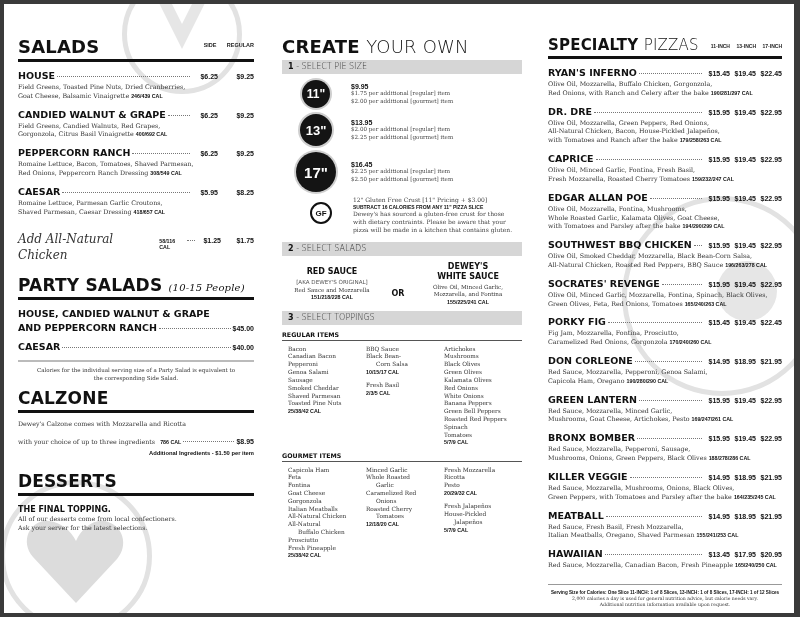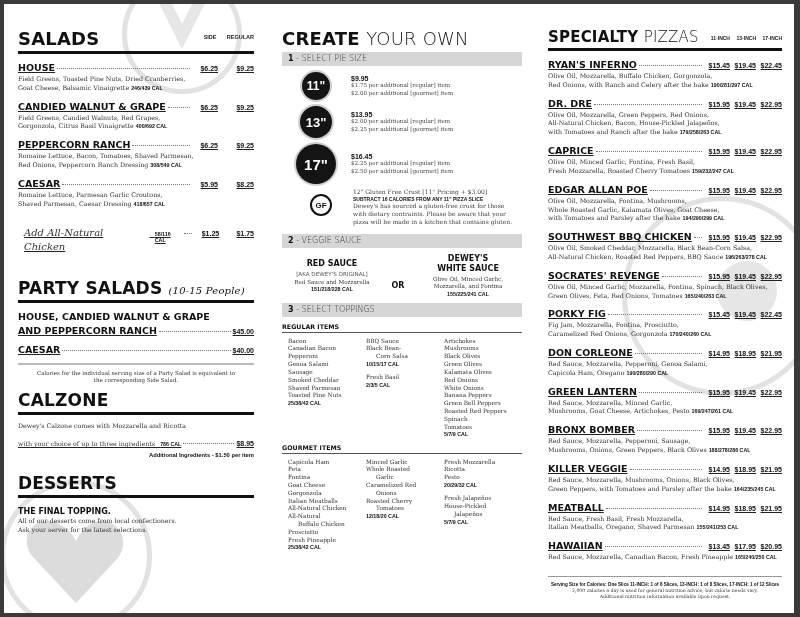--- a/index.html
+++ b/index.html
@@ -9,38 +9,38 @@
     font-family: "DejaVu Serif", serif;
     color: #222;
     position: relative;
   }
   .page {
     position: absolute; left: 4px; top: 4px; width: 790px; height: 609px;
     background: #ffffff; overflow: hidden;
   }
   .wm { position: absolute; pointer-events: none; }
   .wm-ring { border: 5px solid #e2e2e2; border-radius: 50%; }
-  .col { position: absolute; top: 8px; }
+  .col { position: absolute; top: 16px; }
   .col-left { left: 14px; width: 236px; }
   .col-mid { left: 278px; width: 240px; }
   .col-right { left: 544px; width: 234px; }
 
   .h1 {
     font-family: "DejaVu Sans", sans-serif; font-weight: 900; font-size: 17px;
     letter-spacing: 0.2px; color: #111; line-height: 1;
   }
   .h1 .light { font-weight: 300; }
   .h1 .ital { font-family: "DejaVu Serif", serif; font-style: italic; font-weight: normal; font-size: 10px; }
   .rule { height: 3px; background: #111; margin-top: 3px; }
   .rule-thin { height: 1px; background: #999; }
   .colhdrs { position: absolute; right: 0; top: 4px; font-family: "Liberation Sans Narrow", "Liberation Sans", sans-serif; font-weight: bold; font-size: 5.5px; color: #222; }
   .colhdrs span { display: inline-block; text-align: right; }
 
   .item { margin-top: 8px; }
-  .item-row { display: flex; align-items: baseline; text-decoration: underline; }
+  .item-row { display: flex; align-items: baseline; }
   .item-name {
     font-family: "DejaVu Sans", sans-serif; font-weight: bold; font-size: 9.5px; color: #111; white-space: nowrap;
   }
   .dots { flex: 1; border-bottom: 1px dotted #777; margin: 0 2px; transform: translateY(-2px); min-width: 8px; }
   .price {
     font-family: "Liberation Sans", sans-serif; font-weight: bold; font-size: 7px; color: #111;
     text-align: right; white-space: nowrap;
   }
   .desc { font-size: 6.3px; line-height: 1.4; color: #333; margin-top: 2px; }
   .cal { font-family: "Liberation Sans", sans-serif; font-weight: bold; font-size: 5.3px; color: #111; }
@@ -143,28 +143,28 @@
       <div class="item-row">
         <span class="item-name">CAESAR</span>
         <span class="dots"></span>
         <span class="price" style="width:26px;">$5.95</span>
         <span class="price" style="width:36px;">$8.25</span>
       </div>
       <div class="desc"><span>Romaine Lettuce, Parmesan Garlic Croutons,</span><br><span>Shaved Parmesan, Caesar Dressing</span> <span class="cal">418/657 CAL</span></div>
     </div>
     <div class="item" style="margin-top:11px;">
       <div class="item-row">
-        <span class="desc" style="font-style:italic; margin:6px; font-size:10px;">Add All-Natural Chicken</span>&nbsp;<span class="cal">58/116 CAL</span>
+        <span class="desc" style="font-style:italic; margin:0; font-size:12px;">Add All-Natural Chicken</span>&nbsp;<span class="cal">58/116 CAL</span>
         <span class="dots"></span>
         <span class="price" style="width:26px;">$1.25</span>
         <span class="price" style="width:36px;">$1.75</span>
       </div>
     </div>
 
-    <div style="margin-top:20px;">
+    <div style="margin-top:13px;">
       <div class="h1"><span>PARTY SALADS</span> <span class="ital">(10-15 People)</span></div>
       <div class="rule"></div>
     </div>
     <div class="item">
       <div class="item-name">HOUSE, CANDIED WALNUT &amp; GRAPE</div>
       <div class="item-row" style="margin-top:3px;">
         <span class="item-name">AND PEPPERCORN RANCH</span>
         <span class="dots"></span>
         <span class="price">$45.00</span>
       </div>
@@ -231,21 +231,21 @@
       <div class="gf-badge" style="margin-top:6px;">GF</div>
       <div class="size-info" style="margin-left:21px;">
         <div class="size-line" style="font-size:6px;">12" Gluten Free Crust [11" Pricing + $3.00]</div>
         <div class="cal" style="font-size:5px;">SUBTRACT 16 CALORIES FROM ANY 11" PIZZA SLICE</div>
         <div class="size-line" style="font-size:6px;">Dewey's has sourced a gluten-free crust for those</div>
         <div class="size-line" style="font-size:6px;">with dietary contraints. Please be aware that your</div>
         <div class="size-line" style="font-size:6px;">pizza will be made in a kitchen that contains gluten.</div>
       </div>
     </div>
 
-    <div class="band" style="margin-top:8px;"><b>2</b> <span>- VEGGIE SAUCE</span></div>
+    <div class="band" style="margin-top:8px;"><b>2</b> <span>- SELECT SALADS</span></div>
     <div class="sauce-wrap">
       <div class="sauce">
         <div class="sauce-title">RED SAUCE</div>
         <div class="sauce-sub">[AKA DEWEY'S ORIGINAL]</div>
         <div class="sauce-desc">Red Sauce and Mozzarella</div>
         <div class="cal">151/218/228 CAL</div>
       </div>
       <div class="or" style="margin-top:20px;">OR</div>
       <div class="sauce" style="width:108px;">
         <div class="sauce-title">DEWEY'S</div>

